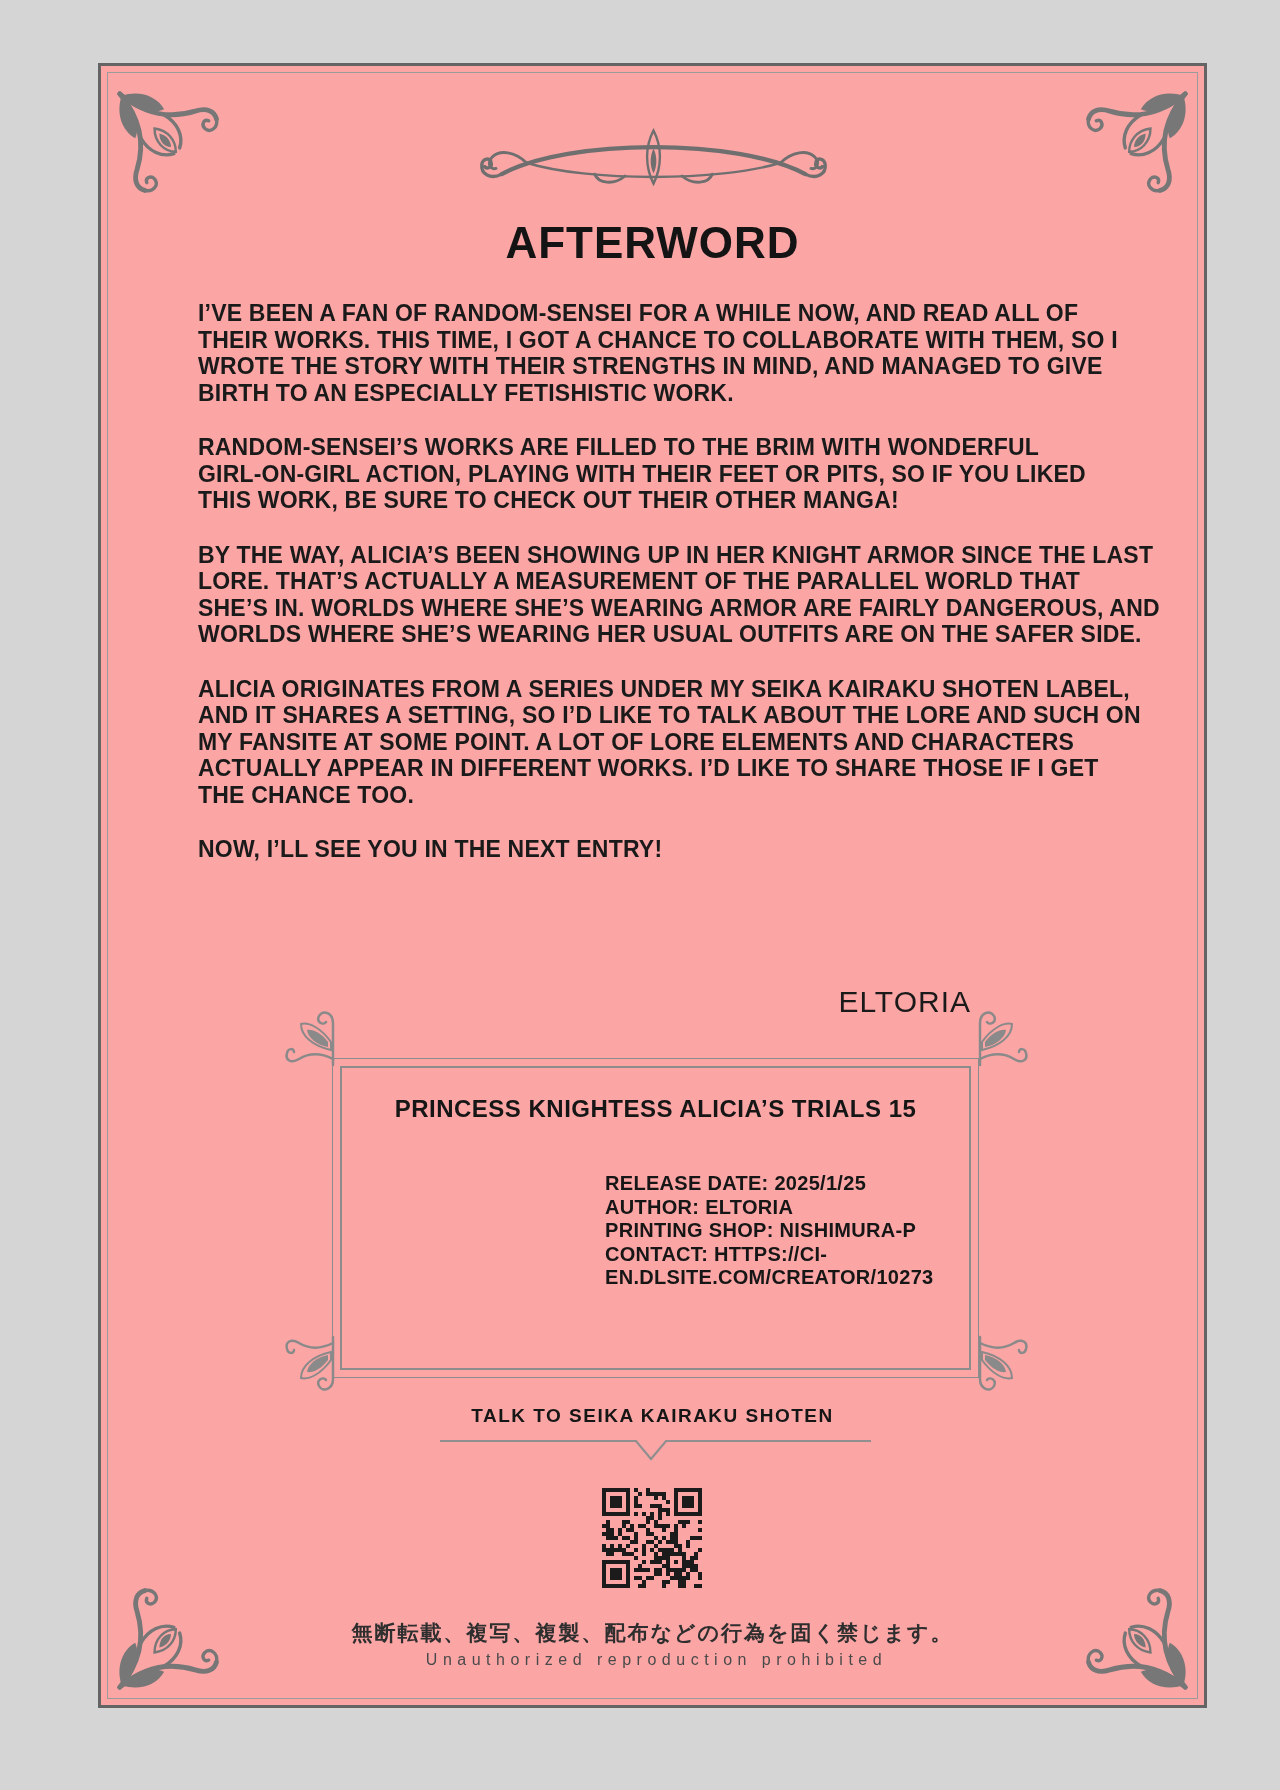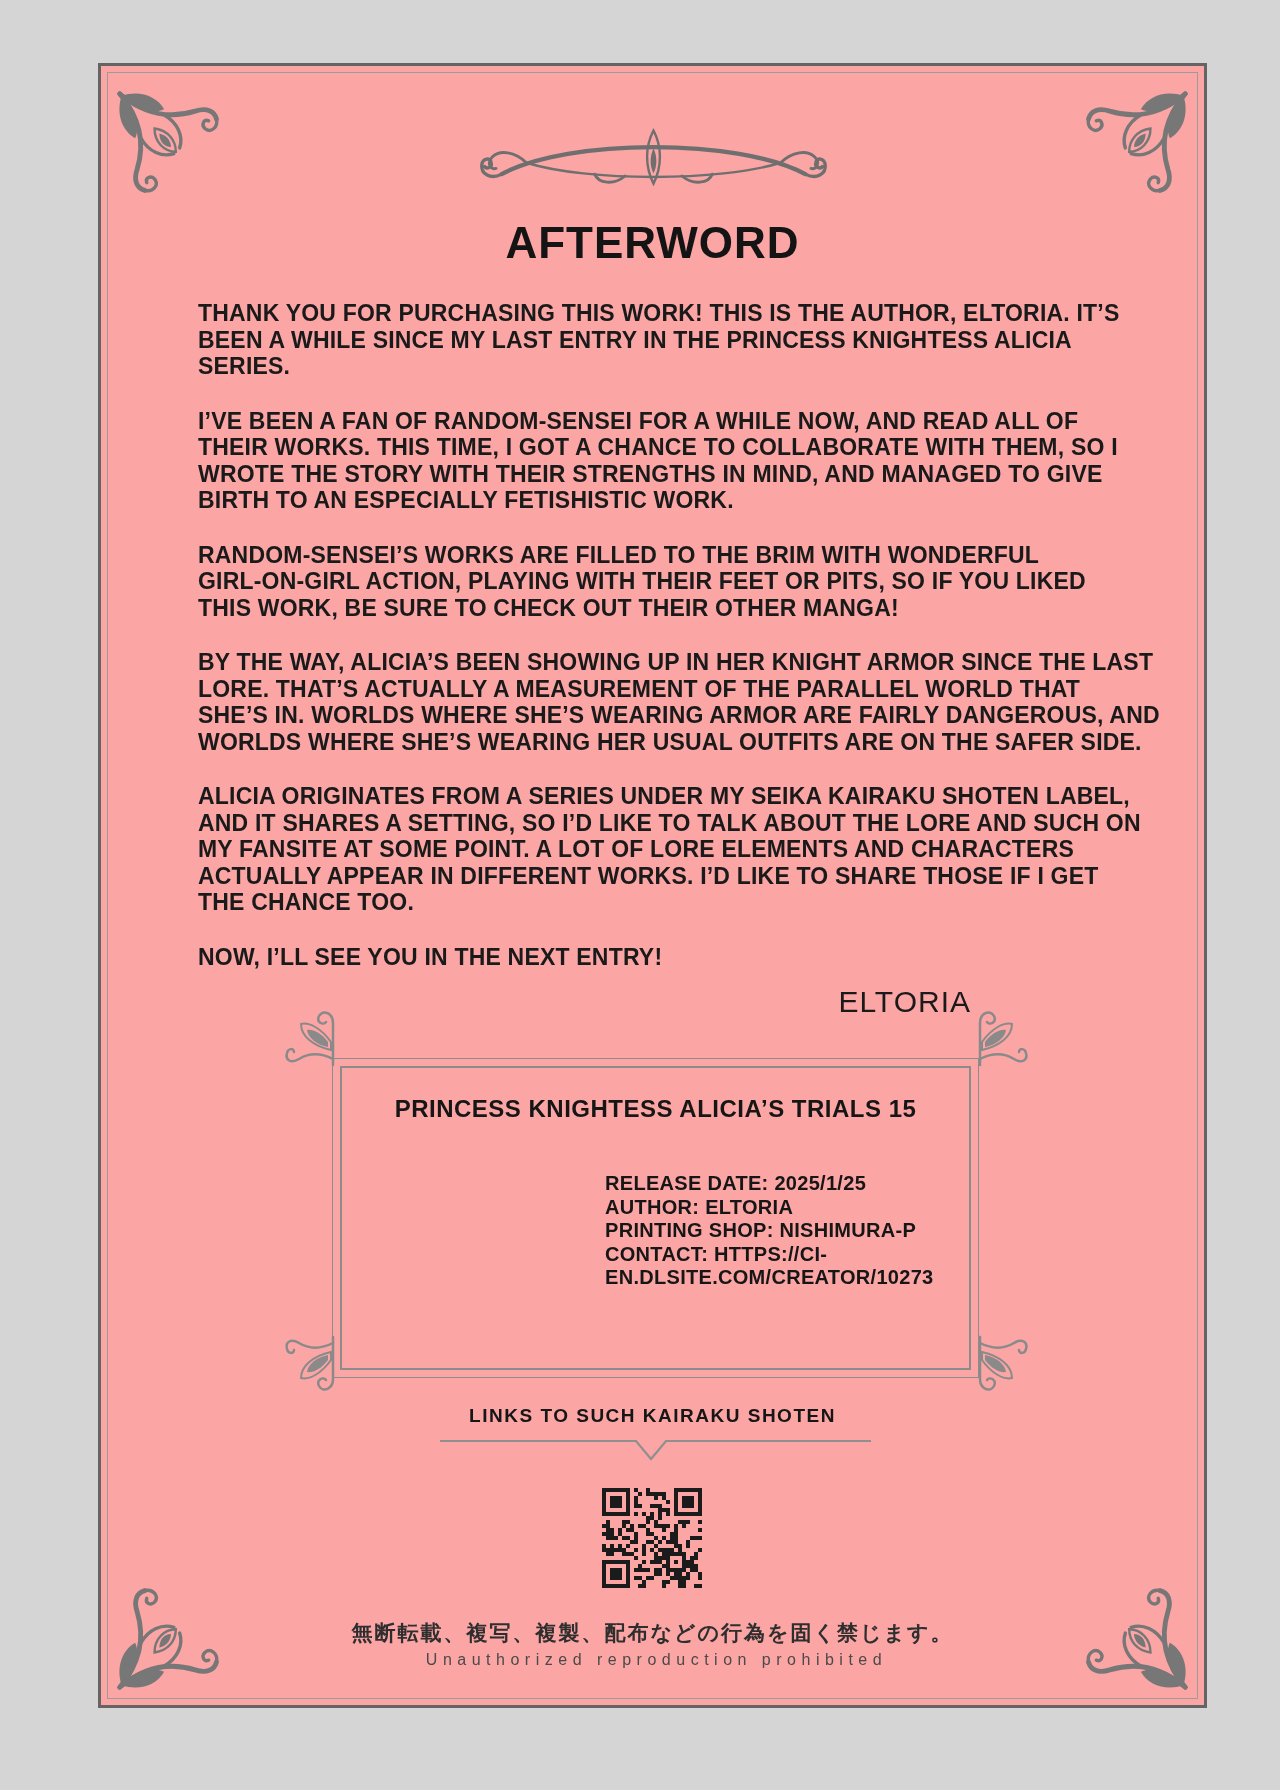--- a/index.html
+++ b/index.html
@@ -152,23 +152,20 @@
       <path d="M160,58 C148,68 132,66 128,56" stroke-width="3"></path>
       <path d="M220,58 C232,68 248,66 252,56" stroke-width="3"></path>
       <path d="M190,10 C199,27 199,48 190,66 C181,48 181,27 190,10 Z" stroke-width="2.5"></path>
     </g>
     <path d="M190,29 C194,37 194,48 190,55 C186,48 186,37 190,29 Z" fill="#6f6f6f"></path>
   </svg>
 
   <div class="abs center-text page-title">AFTERWORD</div>
 
   <div class="body-copy abs">
-    <p>THANK YOU FOR PURCHASING THIS WORK! THIS IS THE AUTHOR, ELTORIA. IT’S
-BEEN A WHILE SINCE MY LAST ENTRY IN THE PRINCESS KNIGHTESS ALICIA
-SERIES.</p>
     <p>I’VE BEEN A FAN OF RANDOM-SENSEI FOR A WHILE NOW, AND READ ALL OF
 THEIR WORKS. THIS TIME, I GOT A CHANCE TO COLLABORATE WITH THEM, SO I
 WROTE THE STORY WITH THEIR STRENGTHS IN MIND, AND MANAGED TO GIVE
 BIRTH TO AN ESPECIALLY FETISHISTIC WORK.</p>
     <p>RANDOM-SENSEI’S WORKS ARE FILLED TO THE BRIM WITH WONDERFUL
 GIRL-ON-GIRL ACTION, PLAYING WITH THEIR FEET OR PITS, SO IF YOU LIKED
 THIS WORK, BE SURE TO CHECK OUT THEIR OTHER MANGA!</p>
     <p>BY THE WAY, ALICIA’S BEEN SHOWING UP IN HER KNIGHT ARMOR SINCE THE LAST
 LORE. THAT’S ACTUALLY A MEASUREMENT OF THE PARALLEL WORLD THAT
 SHE’S IN. WORLDS WHERE SHE’S WEARING ARMOR ARE FAIRLY DANGEROUS, AND
@@ -219,21 +216,21 @@
       <path d="M47,39 C40,30 32,26 26,27 C27,35 36,42 47,44 Z" fill="#8a8a8a"></path>
     </svg>
 
     <div class="abs center-text info-box-title">PRINCESS KNIGHTESS ALICIA’S TRIALS 15</div>
     <div class="abs info-box-details">RELEASE DATE: 2025/1/25
 AUTHOR: ELTORIA
 PRINTING SHOP: NISHIMURA-P
 CONTACT: HTTPS://CI-EN.DLSITE.COM/CREATOR/10273</div>
   </div>
 
-  <div class="abs center-text links-heading">LINKS TO SUCH KAIRAKU SHOTEN</div>
+  <div class="abs center-text links-heading">TALK TO SEIKA KAIRAKU SHOTEN</div>
   <svg class="abs divider-notch" width="431" height="26" viewBox="0 0 431 26" aria-hidden="true">
     <polyline points="0,3 196,3 211,21 226,3 431,3" fill="none" stroke="#8f8f8f" stroke-width="2.2"></polyline>
   </svg>
   <svg class="abs qr" id="qr-svg" viewBox="0 0 100 100" aria-hidden="true">
       <rect x="0" y="0" width="4" height="4" fill="#1b1b1b"></rect>
       <rect x="4" y="0" width="4" height="4" fill="#1b1b1b"></rect>
       <rect x="8" y="0" width="4" height="4" fill="#1b1b1b"></rect>
       <rect x="12" y="0" width="4" height="4" fill="#1b1b1b"></rect>
       <rect x="16" y="0" width="4" height="4" fill="#1b1b1b"></rect>
       <rect x="20" y="0" width="4" height="4" fill="#1b1b1b"></rect>

